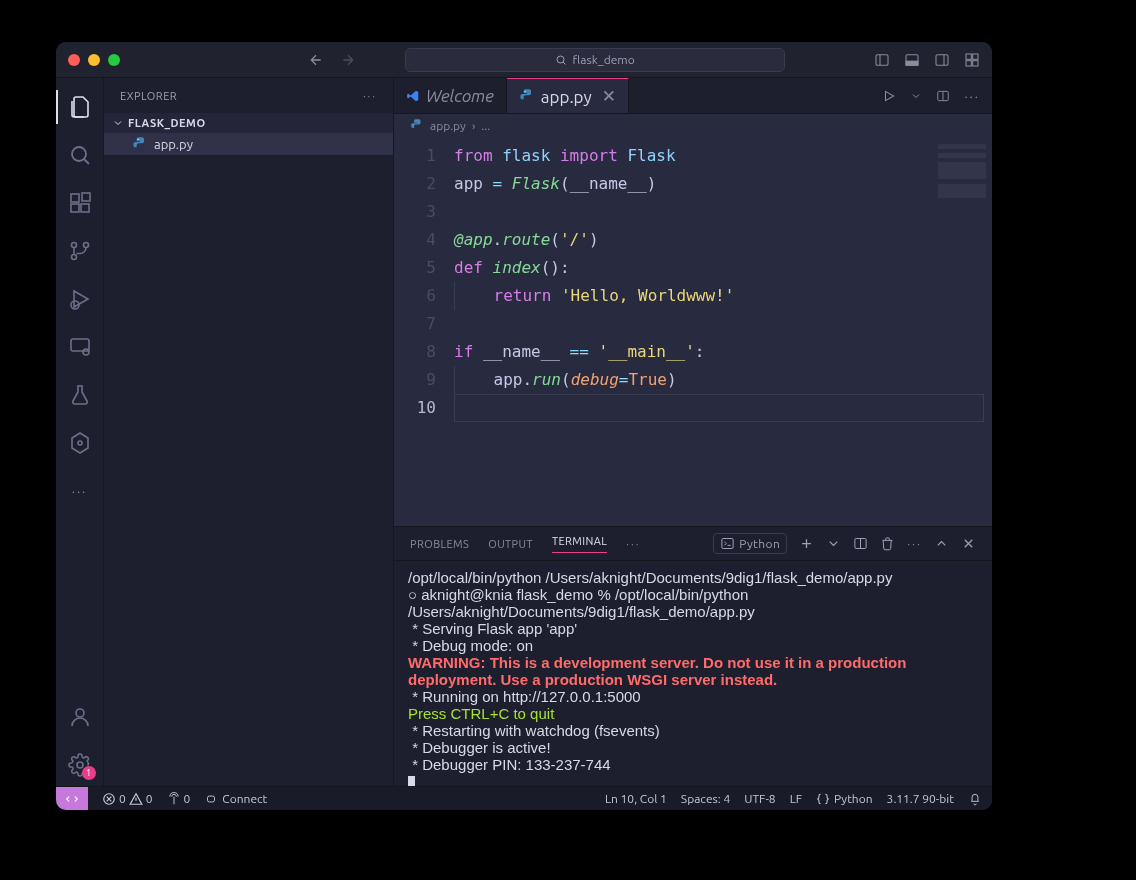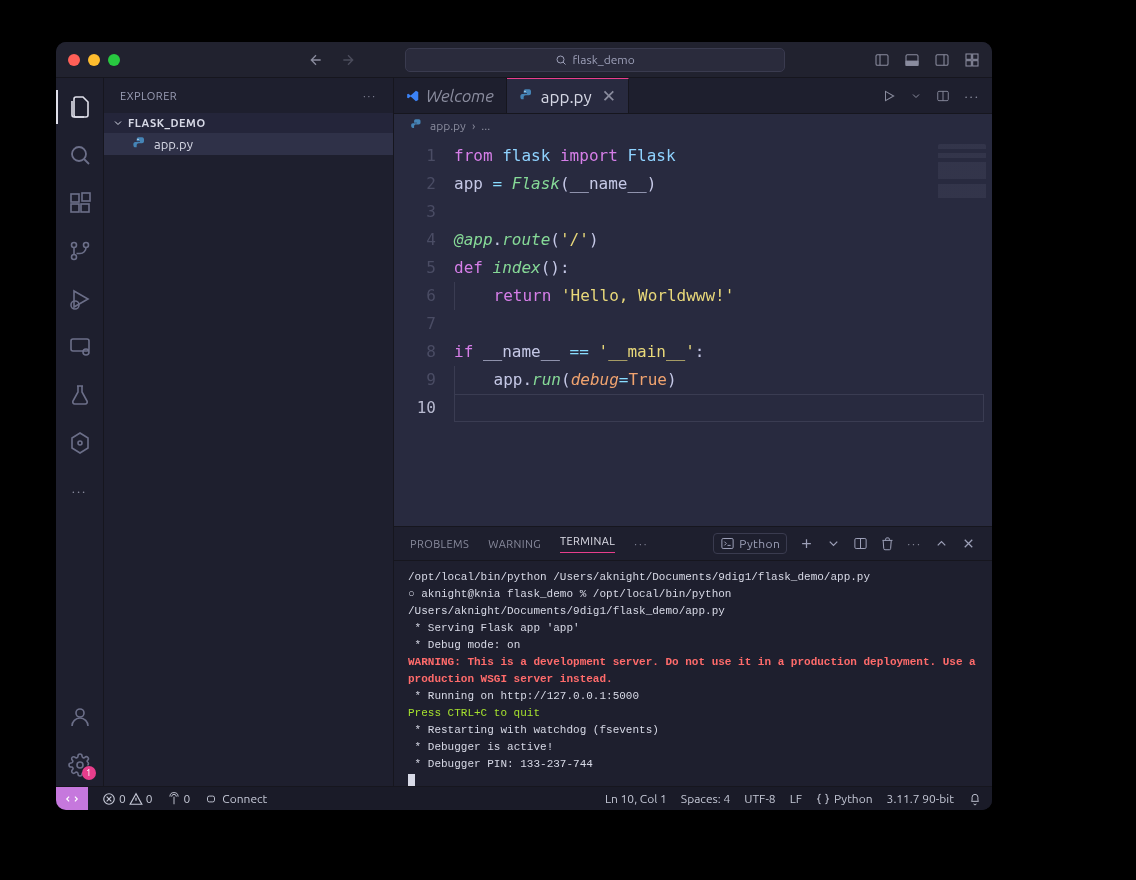--- a/index.html
+++ b/index.html
@@ -171,22 +171,22 @@
   .panel-tabs{
     height:34px;display:flex;align-items:center;gap:19px;padding:0 16px;
     font-size:11px;letter-spacing:0.4px;color:#8a8c9e;
     border-bottom:1px solid #16161e;
   }
   .ptab.active{color:#e0e0ea;border-bottom:1px solid #e83e8c;padding-bottom:5px;}
   .panel-right{margin-left:auto;display:flex;align-items:center;gap:12px;color:#9da0b8;font-size:12px;}
   .panel-right svg{width:15px;height:15px;}
   .terminal{
     flex:1;
-    font-family:Liberation Mono, monospace;
-    font-size:11px;line-height:17px;
+    font-family:Liberation Sans, sans-serif;
+    font-size:15px;line-height:17px;
     padding:8px 14px;color:#d7d9e6;white-space:pre-wrap;
     overflow:hidden;
   }
   .term-warn{color:#ff6b6b;font-weight:600;}
   .term-green{color:#a6e22e;}
   .term-cursor{display:inline-block;width:7px;height:14px;background:#d7d9e6;vertical-align:middle;}
   
   .statusbar{
     height:24px;background:#1a1b28;border-top:1px solid #16161e;
     display:flex;align-items:center;font-size:12px;color:#c5c8d6;
@@ -399,21 +399,21 @@
             <div class="cur">10</div>
           </div>
         <div class="code" id="code"><div><span class="t-kw">from</span> <span class="t-name">flask</span> <span class="t-kw">import</span> <span class="t-name">Flask</span></div><div><span class="t-var">app</span> <span class="t-op">=</span> <span class="t-fn">Flask</span>(<span class="t-var">__name__</span>)</div><div>&nbsp;</div><div><span class="t-dec">@app</span>.<span class="t-fn">route</span>(<span class="t-str">'/'</span>)</div><div><span class="t-kw">def</span> <span class="t-fn">index</span>():</div><div><span class="ind-guide">    </span><span class="t-kw">return</span> <span class="t-str">'Hello, Worldwww!'</span></div><div>&nbsp;</div><div><span class="t-kw">if</span> <span class="t-var">__name__</span> <span class="t-op">==</span> <span class="t-str">'__main__'</span>:</div><div><span class="ind-guide">    </span><span class="t-var">app</span>.<span class="t-fn">run</span>(<span class="t-param">debug</span><span class="t-op">=</span><span class="t-const">True</span>)</div><div>&nbsp;</div></div>
         <div class="hl-line"></div>
         <div class="minimap"></div>
       </div>
 
       <div class="panel">
         <div class="panel-tabs">
           <span class="ptab">PROBLEMS</span>
-          <span class="ptab">WARNING</span>
+          <span class="ptab">OUTPUT</span>
           <span class="ptab active">TERMINAL</span>
           <span class="ellipsis">···</span>
           <div class="panel-right">
             <span style="display:flex;align-items:center;gap:4px;border:1px solid #3a3b4f;padding:2px 6px;border-radius:4px;">
               <svg class="shell-icon" viewBox="0 0 24 24" fill="none" stroke="currentColor" stroke-width="1.6">
                   <rect x="3" y="4" width="18" height="16" rx="2"></rect>
                   <path d="m7 9 3 3-3 3M12 15h5"></path>
                 </svg>
               <span>Python</span>
             </span>

